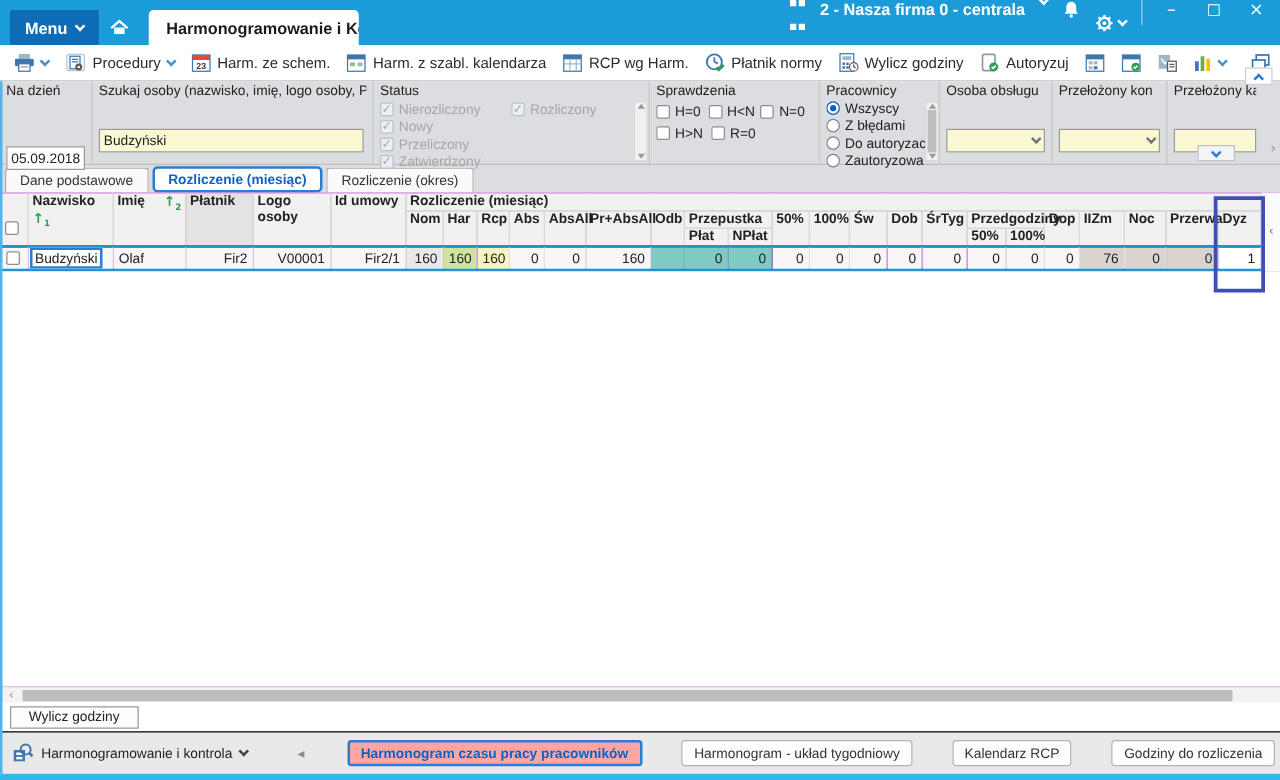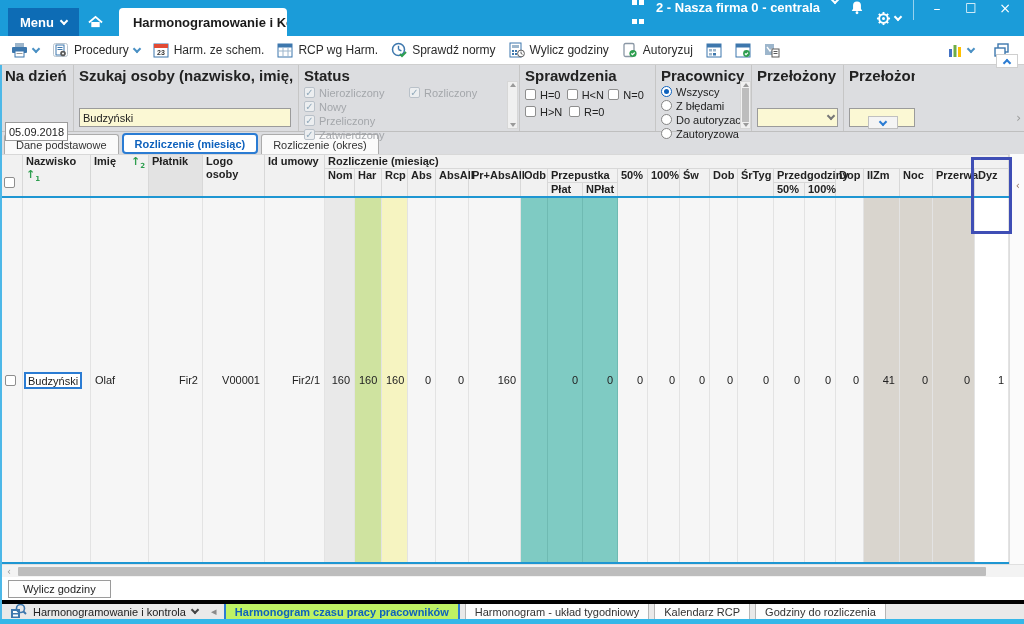--- a/index.html
+++ b/index.html
@@ -31,21 +31,21 @@
   .toolbar { height:29px; background:#fff; border-bottom:1px solid #cfcfcf; display:flex; align-items:center;
              padding:0 6px; gap:3px; font-size:12px; color:#2b2b2b; flex:0 0 auto; }
   .tbtn { display:flex; align-items:center; gap:5px; padding:2px 5px; white-space:nowrap; cursor:pointer; }
   .tbtn svg { flex:0 0 auto; }
   .tright { margin-left:auto; display:flex; align-items:center; gap:10px; padding-right:4px; }
 
   
   .filterbar { height:67px; background:#dcdde0; border-bottom:1px solid #bfbfbf; display:flex;
                position:relative; flex:0 0 auto; }
   .fsec { border-right:1px solid #c6c6c6; padding:2px 5px; position:relative; }
-  .flabel { font-weight:bold; font-size:15px; white-space:nowrap; overflow:hidden; }
+  .flabel { font-weight:normal; font-size:11px; white-space:nowrap; overflow:hidden; }
   .finput { background:#fff; border:1px solid #9b9b9b; height:19px; display:flex; align-items:center;
             padding:0 3px; font-size:11px; }
   .yellow { background:#fbf8d4; }
   .combo { justify-content:space-between; cursor:pointer; }
   .s-nadzien { width:74px; }
   .s-nadzien .finput { margin-top:24px; }
   .s-szukaj { width:225px; }
   .s-szukaj .finput { margin-top:24px; width:212px; }
   .s-status { width:221px; }
   .s-sprawdz { width:136px; }
@@ -81,21 +81,21 @@
                   display:flex; align-items:center; justify-content:center; }
   .collapse-btn .chev { transform:rotate(-135deg); border-color:#2b7cd3; margin-top:3px; }
 
   
   .page-tabs { height:22px; background:#dcdde0; display:flex; align-items:flex-end; padding-left:4px; gap:3px; flex:0 0 auto; }
   .ptab { height:20px; background:#fafafa; border:1px solid #ababab; border-bottom:none; border-radius:3px 3px 0 0;
           padding:0 11px; display:flex; align-items:center; color:#333; cursor:pointer; }
   .ptab.active { background:#fff; border:2px solid #2b7cd3; border-radius:4px; color:#0f62bd; font-weight:bold; height:21px; }
 
   
-  .content { position:relative; flex:1; display:flex; flex-direction:row; background:#d946ef; overflow:hidden; }
+  .content { position:relative; flex:1; display:flex; flex-direction:column; background:#d946ef; overflow:hidden; }
   .grid-area { display:flex; flex:0 0 auto; }
   table { border-collapse:collapse; table-layout:fixed; width:1008px; }
   th { background:#f1f1f1; border:1px solid #d8d8d8; font-weight:bold; font-size:11px; text-align:left;
        padding:0 3px; vertical-align:top; line-height:13px; }
   th.grp { height:14px; }
   th.darker { background:#e3e3e3; }
   td { font-size:11px; padding:0 4px; height:19px; background:#f6f6f6; border-right:1px solid #e3e3e3; white-space:nowrap; overflow:hidden; }
   tbody tr { border-top:2px solid #1e96d2; border-bottom:2px solid #1e96d2; }
   td.num { text-align:right; }
   td.ctr { text-align:right; }
@@ -116,27 +116,27 @@
   .empty { flex:1; background:#fff; }
 
   
   .hscroll { height:13px; background:#f3f3f3; border-top:1px solid #e0e0e0; display:flex; align-items:center; flex:0 0 auto; }
   .hscroll .larr { width:18px; text-align:center; color:#9a9a9a; font-size:10px; }
   .thumb-h { height:9px; background:#bdbdbd; border-radius:1px; width:968px; }
   .footer-row { height:23px; display:flex; align-items:center; gap:14px; padding-left:8px; flex:0 0 auto; overflow:hidden; }
   .wylicz-btn { border:1px solid #9a9a9a; background:#fdfdfd; padding:2px 14px; font-size:11px; color:#222;
                 white-space:nowrap; cursor:pointer; }
   .red-status { color:#ee1111; font-weight:bold; font-size:11.5px; white-space:nowrap; overflow:hidden; }
-  .bottom-bar { height:19px; background:#e9e9e9; border-top:4px solid #000000; display:flex; align-items:center;
-                padding:0 4px; gap:5px; flex:0 0 auto; overflow:hidden; }
+  .bottom-bar { height:34px; background:#e9e9e9; border-top:1px solid #000000; display:flex; align-items:center;
+                padding:0 4px; gap:5px; flex:0 0 auto; overflow:hidden;justify-content:space-between; }
   .module { display:flex; align-items:center; gap:6px; padding:0 6px; white-space:nowrap; cursor:pointer; }
   .navarr { color:#8a8a8a; font-size:11px; width:10px; text-align:center; }
   .btab { height:21px; background:#fdfdfd; border:1px solid #b5b5b5; border-radius:3px; padding:0 9px;
           display:flex; align-items:center; color:#333; white-space:nowrap; cursor:pointer; }
-  .btab.active { color:#0f62bd; font-weight:bold; border:2px solid #2b7cd3; background:#bef264; }
+  .btab.active { color:#0f62bd; font-weight:bold; border:2px solid #2b7cd3; background:#fca5a5; }
   .bottom-strip { height:5px; background:#35b7e8; flex:0 0 auto; }
   .left-edge { position:absolute; left:0; top:65px; bottom:5px; width:2px; background:#4db8e8; z-index:6; }
 </style>
 </head>
 <body>
 
 <div class="left-edge"></div>
 
 <div class="titlebar">
   <div class="menu-btn">
@@ -212,34 +212,43 @@
       <rect x="1" y="2" width="14" height="13" fill="#fff" stroke="#3d77ad"></rect>
       <rect x="1" y="2" width="14" height="4" fill="#e24a33"></rect>
       <text x="8" y="13" font-size="7" font-weight="bold" fill="#333" text-anchor="middle">23</text>
     </svg>
     <span>Harm. ze schem.</span>
   </div>
   <div class="tbtn">
     <svg width="16" height="16" viewBox="0 0 16 16">
       <rect x="1" y="2" width="14" height="13" fill="#fff" stroke="#3d77ad"></rect>
       <rect x="1" y="2" width="14" height="3.5" fill="#3d77ad"></rect>
+      <rect x="3" y="8" width="4" height="3" fill="#7fc97f"></rect>
+      <rect x="9" y="8" width="4" height="3" fill="#9db6cc"></rect>
+    </svg>
+    <span>Harm. z szabl. kalendarza</span>
+  </div>
+  <div class="tbtn">
+    <svg width="16" height="16" viewBox="0 0 16 16">
+      <rect x="1" y="2" width="14" height="13" fill="#fff" stroke="#3d77ad"></rect>
+      <rect x="1" y="2" width="14" height="3.5" fill="#3d77ad"></rect>
       <line x1="1" y1="9" x2="15" y2="9" stroke="#9db6cc"></line>
       <line x1="6" y1="5.5" x2="6" y2="15" stroke="#9db6cc"></line>
       <line x1="11" y1="5.5" x2="11" y2="15" stroke="#9db6cc"></line>
     </svg>
     <span>RCP wg Harm.</span>
   </div>
   <div class="tbtn">
     <svg width="16" height="16" viewBox="0 0 16 16">
       <circle cx="7.5" cy="7.5" r="6" fill="#fff" stroke="#3d77ad" stroke-width="1.5"></circle>
       <line x1="7.5" y1="7.5" x2="7.5" y2="3.8" stroke="#3d77ad" stroke-width="1.4"></line>
       <line x1="7.5" y1="7.5" x2="10.4" y2="8.8" stroke="#3d77ad" stroke-width="1.4"></line>
       <path d="M9 12 l2 2 l4 -4" fill="none" stroke="#2e9e4f" stroke-width="2"></path>
     </svg>
-    <span>Sprawdź normy</span>
+    <span>Płatnik normy</span>
   </div>
   <div class="tbtn">
     <svg width="16" height="16" viewBox="0 0 16 16">
       <rect x="1" y="1" width="11" height="14" fill="#fff" stroke="#3d77ad"></rect>
       <rect x="3" y="3" width="7" height="3" fill="#9db6cc"></rect>
       <rect x="3" y="8" width="2" height="2" fill="#3d77ad"></rect>
         <rect x="6" y="8" width="2" height="2" fill="#3d77ad"></rect>
       <rect x="3" y="11" width="2" height="2" fill="#3d77ad"></rect>
         <rect x="6" y="11" width="2" height="2" fill="#3d77ad"></rect>
       <circle cx="12" cy="11.5" r="3.4" fill="#fff" stroke="#5a5a5a"></circle>
@@ -406,20 +415,27 @@
       <span class="radio"></span>
       <span>Zautoryzowa</span>
     </div>
     <div class="mini-scroll" style="right:0;">
       <span class="tri-up"></span>
       <span class="thumb-v"></span>
       <span class="tri-dn"></span>
     </div>
   </div>
 
+  <div class="fsec s-osoba">
+    <div class="flabel">Osoba obsługu</div>
+    <div class="finput yellow combo">
+      <span></span>
+        <span class="chev gy"></span>
+    </div>
+  </div>
 
   <div class="fsec s-kon">
     <div class="flabel">Przełożony kon</div>
     <div class="finput yellow combo">
       <span></span>
         <span class="chev gy"></span>
     </div>
   </div>
 
   <div class="fsec s-kad">
@@ -544,21 +560,21 @@
           <td class="num c-teal"><span>0</span></td>
           <td class="num c-teal"><span>0</span></td>
           <td class="num"><span>0</span></td>
           <td class="num"><span>0</span></td>
           <td class="num"><span>0</span></td>
           <td class="num"><span>0</span></td>
           <td class="num"><span>0</span></td>
           <td class="num"><span>0</span></td>
           <td class="num"><span>0</span></td>
           <td class="num"><span>0</span></td>
-          <td class="num c-dark"><span>41</span></td>
+          <td class="num c-dark"><span>76</span></td>
           <td class="num c-dark"><span>0</span></td>
           <td class="num c-dark"><span>0</span></td>
           <td class="num c-white"><span>1</span></td>
         </tr>
       </tbody>
     </table>
     <div class="vstrip">
       <span class="ico">‹</span>
     </div>
   </div>

